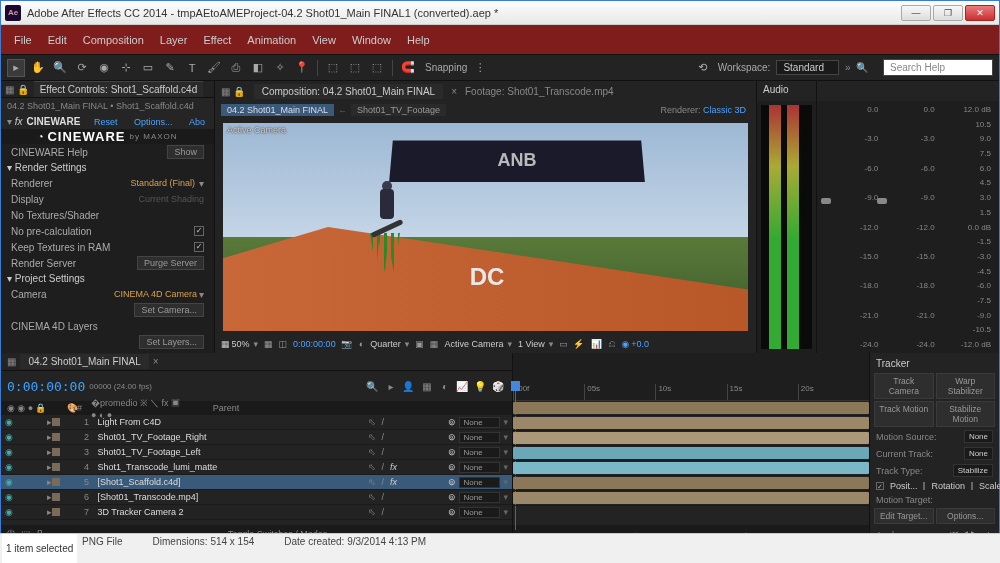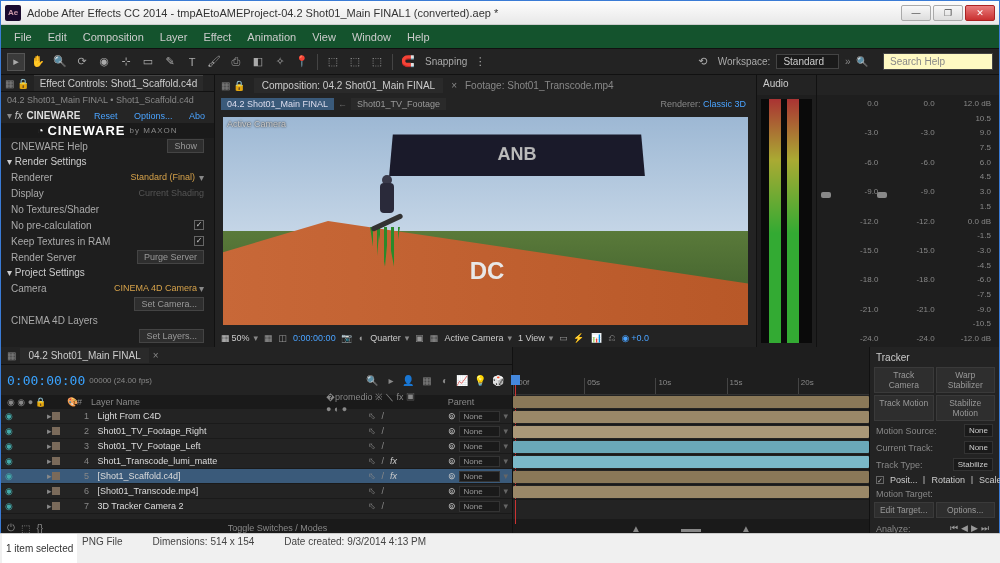--- a/index.html
+++ b/index.html
@@ -6,32 +6,32 @@
 body { background: #fff; width: 1000px; height: 563px; overflow: hidden; font-size: 10px; color: #ccc; }
 
 .window { position: relative; width: 1000px; height: 533px; border: 1px solid #3a7bd5; }
 .titlebar { height: 24px; background: linear-gradient(#fdfdfd, #e8e8e8); display: flex; align-items: center; padding: 0 4px; border-bottom: 1px solid #ccc; }
 .titlebar .app-icon { width: 16px; height: 16px; background: #1a0a2e; margin-right: 6px; border-radius: 2px; display:flex;align-items:center;justify-content:center;color:#c9a; font-size:8px;font-weight:bold;}
 .titlebar .title { color: #333; font-size: 11px; flex: 1; }
 .titlebar .wbtns { display: flex; gap: 2px; }
 .titlebar .wbtn { width: 30px; height: 16px; background: linear-gradient(#f8f8f8,#ddd); border: 1px solid #aaa; border-radius: 2px; display:flex;align-items:center;justify-content:center;font-size:9px;color:#444;}
 .titlebar .wbtn.close { background: linear-gradient(#e97c7c,#c93030); color:#fff; border-color:#a22;}
 
-.menubar { height: 24px; background: #14532d; display: flex; align-items: center; padding: 0 6px; gap: 2px; border-bottom: 1px solid #111; }
+.menubar { height: 30px; background: #7f1d1d; display: flex; align-items: center; padding: 0 6px; gap: 2px; border-bottom: 1px solid #111; }
 .menubar span { color: #ccc; font-size: 11px; padding: 2px 7px; cursor: default; }
 
 .toolbar { height: 26px; background: #232323; display: flex; align-items: center; padding: 0 6px; border-bottom: 1px solid #111; gap: 4px; }
 .toolbar .tool { width: 18px; height: 18px; display:flex;align-items:center;justify-content:center;color:#aaa;font-size:11px;}
 .toolbar .tool.active { background:#3a3a3a; border:1px solid #555;}
 .toolbar .sep { width:1px; height:16px; background:#444; margin:0 2px;}
 .toolbar .snap { color:#aaa; font-size:10px; margin-left:4px;}
 .toolbar .spacer { flex:1;}
 .toolbar .workspace { color:#aaa; font-size:10px; display:flex; gap:6px; align-items:center;}
 .toolbar .ws-sel { background:#1a1a1a; padding:1px 14px 1px 6px; border:1px solid #444; color:#ccc;}
-.toolbar .search { background:#fef9c3; padding:2px 6px; border:1px solid #444; color:#888; width:110px; margin-left:8px;}
+.toolbar .search { background:#ffffff; padding:2px 6px; border:1px solid #444; color:#888; width:110px; margin-left:8px;}
 
 .main { display: flex; height: 272px; background: #232323; }
 
 
 .fx-panel { width: 214px; background: #1e1e1e; border-right: 1px solid #111; display:flex; flex-direction:column; font-size:10px;}
 .fx-panel .tab-row { height:18px; display:flex; align-items:center; background:#232323; border-bottom:1px solid #111; padding:0 4px;}
 .fx-panel .tab { background:#2a2a2a; padding:2px 6px; font-size:10px;color:#ccc; border-top:1px solid #444;}
 .fx-panel .crumb { padding:3px 6px; font-size:9px; color:#888; background:#252525;}
 .fx-panel .fx-head { display:flex; padding:2px 6px; align-items:center; background:#252525;justify-content:space-between;}
 .fx-panel .fx-head .fxname{color:#ddd; font-weight:bold;}
@@ -411,21 +411,20 @@
           <span>◐</span>
           <span>📈</span>
           <span>💡</span>
           <span>🎲</span>
         </span>
       </div>
       <div class="tl-cols">
         <span class="c1">◉ ◉ ● 🔒</span>
         <span style="width:10px">🎨</span>
         <span class="c2">#</span>
-        <span class="c3">Layer Name</span>
         <span style="width:90px">�promedio ※ ＼ fx ▣ ● ◐ ●</span>
         <span class="c4">Parent</span>
       </div>
       <div class="layer-rows" id="layer-rows">
           <div class="lrow">
             <span class="eye">◉</span>
             <span class="lock"></span>
             <span style="width:20px"></span>
             <span style="color:#888">▸</span>
             <span class="sw">

